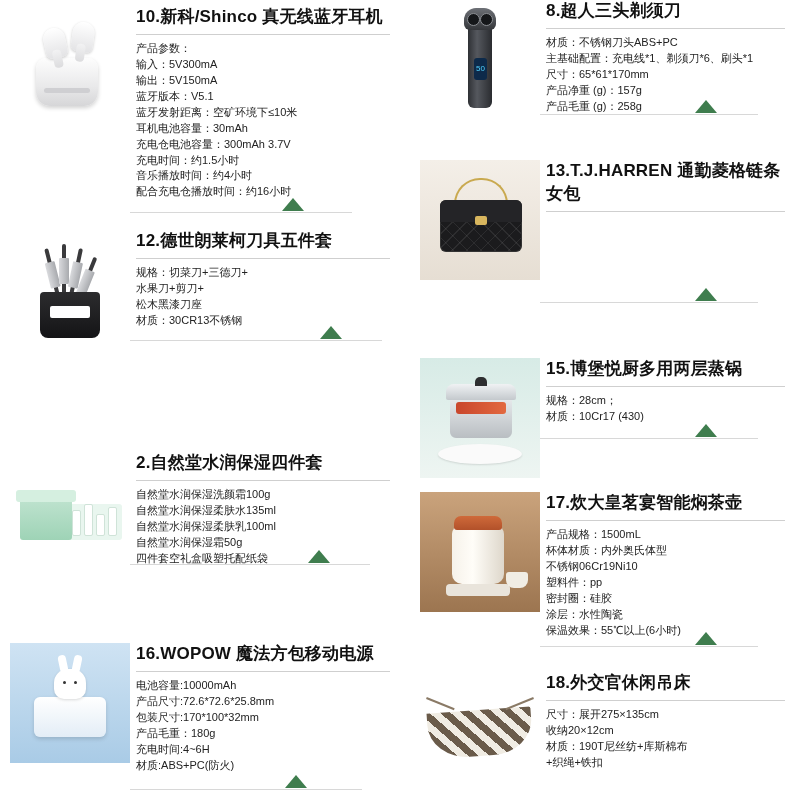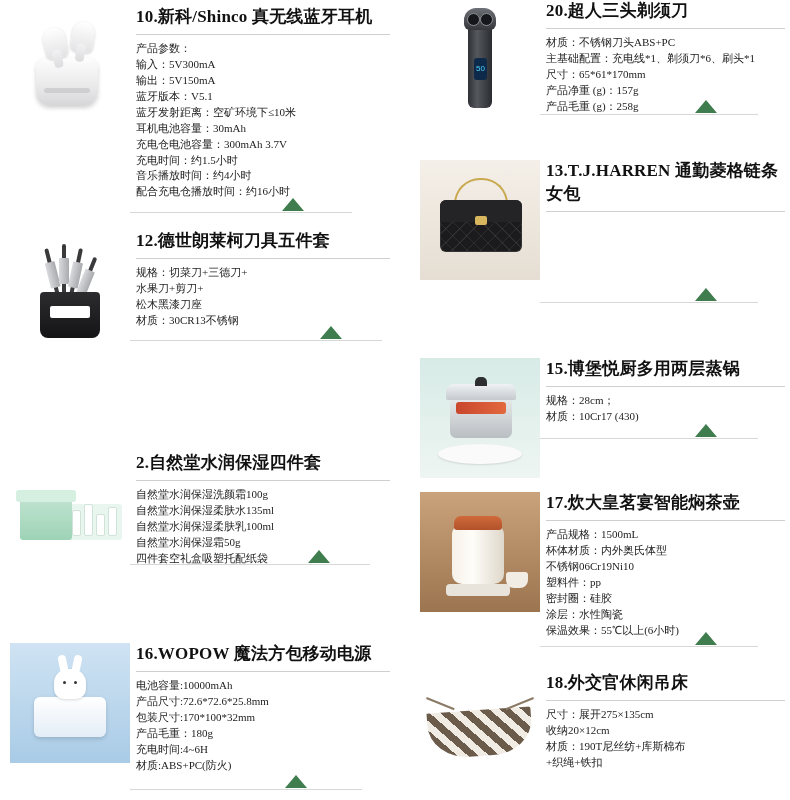--- a/index.html
+++ b/index.html
@@ -35,21 +35,20 @@
     align-items: center;
     justify-content: center;
     position: relative;
     overflow: hidden;
     text-decoration: underline;
   }
   .content {
     flex: 1 1 auto;
     padding-left: 6px;
     position: relative;
-    font-family: Liberation Serif, serif;
   }
   .title {
     font-size: 17px;
     font-weight: bold;
     line-height: 1.35;
     color: #111;
     letter-spacing: 0.2px;
   }
   .title-rule {
     border-bottom: 1px solid #cfcfcf;
@@ -303,21 +302,21 @@
 
   <div class="item col-right" style="top:0px;">
     <div class="thumb">
       <div class="ill">
         <div class="sh-body"></div>
         <div class="sh-head"></div>
         <div class="sh-screen">50</div>
       </div>
     </div>
     <div class="content">
-      <div class="title">20.超人三头剃须刀</div>
+      <div class="title">8.超人三头剃须刀</div>
       <div class="title-rule"></div>
       <div class="specs">材质：不锈钢刀头ABS+PC
 主基础配置：充电线*1、剃须刀*6、刷头*1
 尺寸：65*61*170mm
 产品净重 (g)：157g
 产品毛重 (g)：258g</div>
       <div class="arrow" style="left:155px; top:100px;"></div>
       <div class="baseline" style="left:0; top:114px; width:218px;"></div>
     </div>
   </div>

